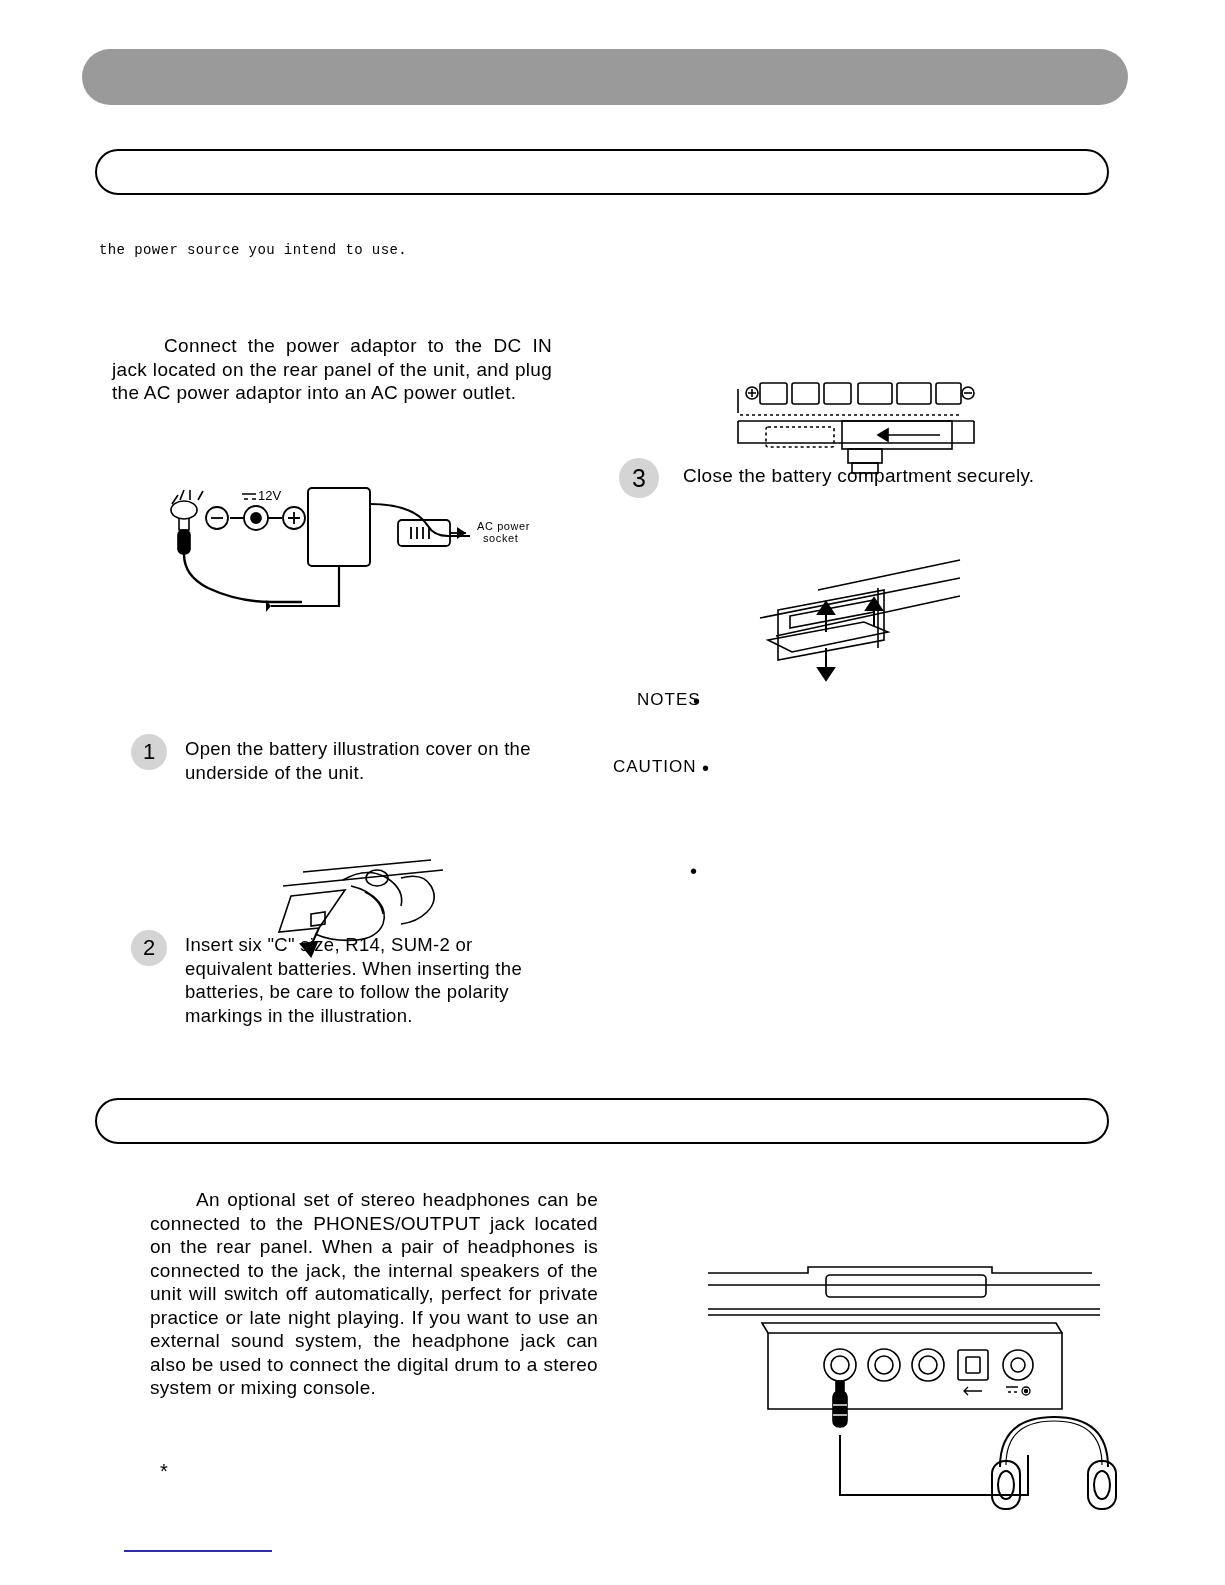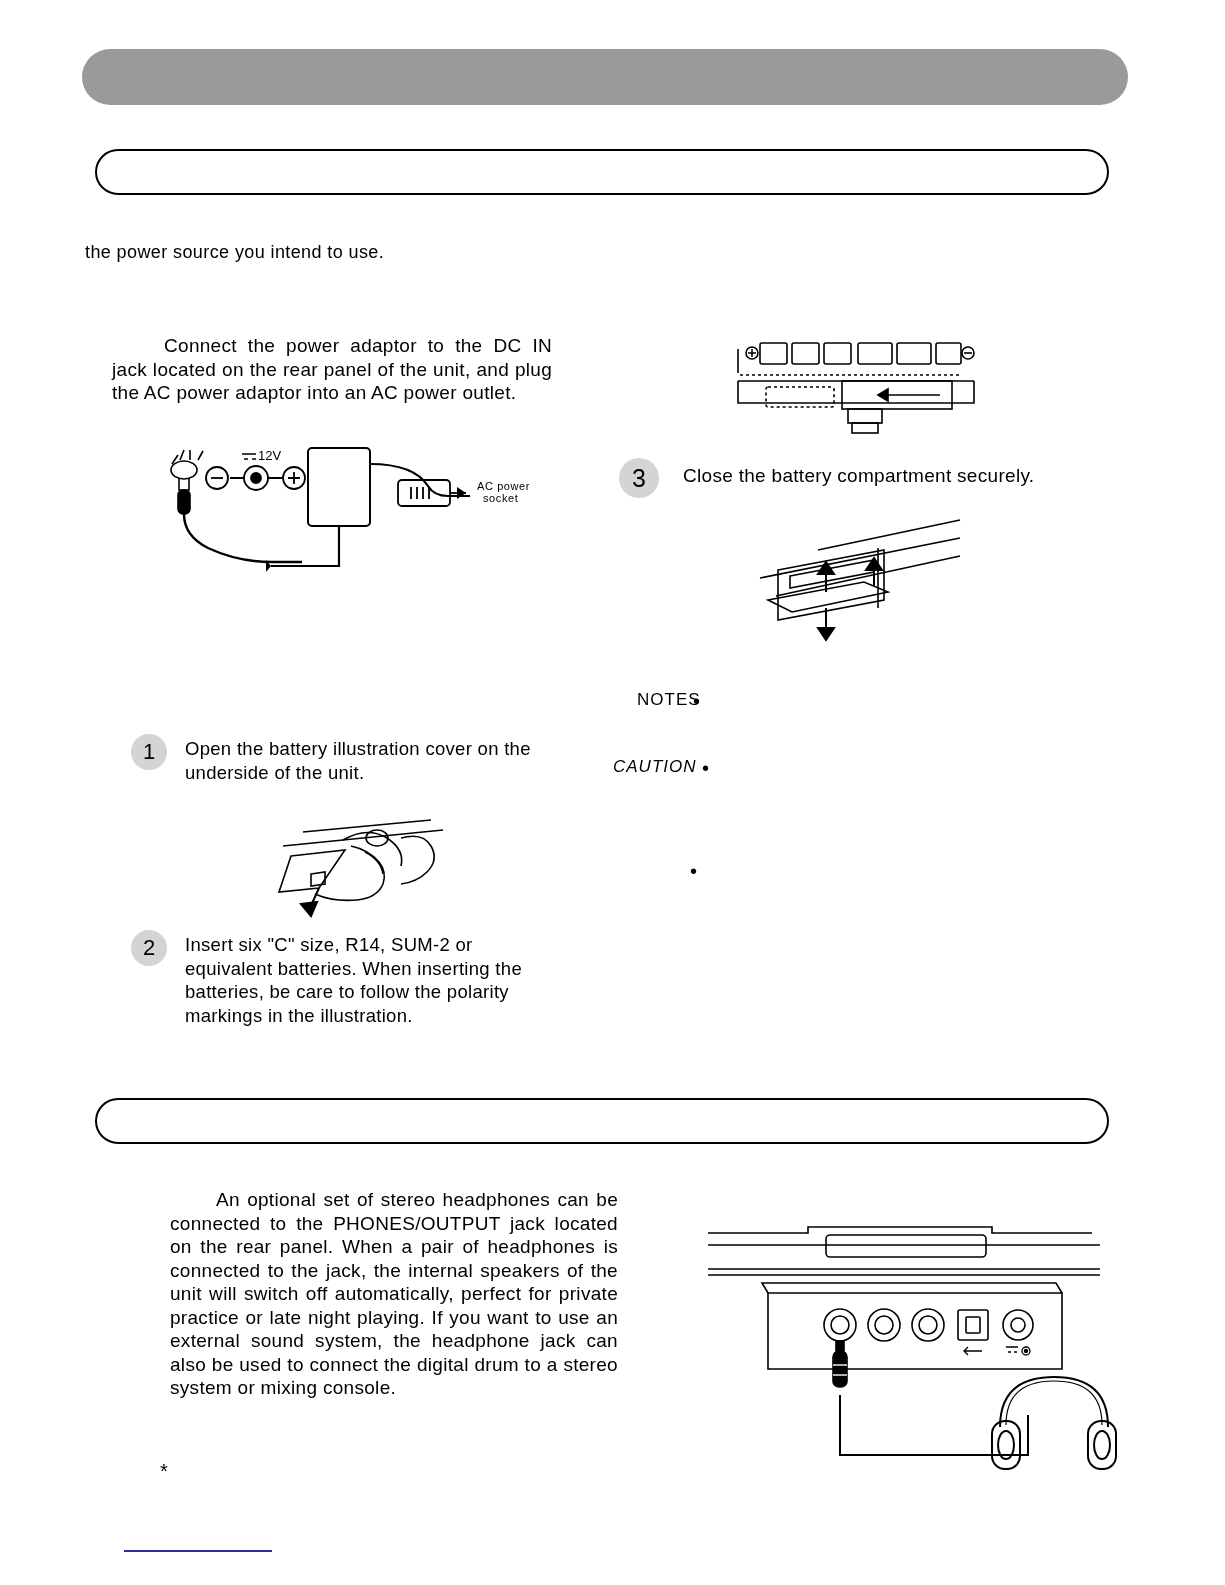--- a/index.html
+++ b/index.html
@@ -59,24 +59,25 @@
     position: absolute;
     left: 28px;
     top: 11px;
     font-size: 19px;
     letter-spacing: 0.5px;
   }
 
   
   .intro-text {
     position: absolute;
-    left: 85px;
+    left: 99px;
     top: 242px;
-    font-size: 18px;
+    font-size: 14px;
     letter-spacing: 0.4px;
+    font-family: Liberation Mono, monospace;
   }
 
   .para {
     position: absolute;
     font-size: 19px;
     line-height: 23.5px;
     text-align: justify;
     letter-spacing: 0.3px;
   }
 
@@ -85,21 +86,20 @@
     top: 334px;
     width: 440px;
     text-indent: 52px;
   }
 
   #phones-para {
     left: 150px;
     top: 1188px;
     width: 448px;
     text-indent: 46px;
-    margin-left: 20px;
   }
 
   .step {
     position: absolute;
   }
   .step-num {
     position: absolute;
     left: 0;
     top: 0;
     width: 36px;
@@ -132,21 +132,20 @@
     top: 690px;
     font-size: 17px;
     letter-spacing: 1px;
   }
   .label-caution {
     position: absolute;
     left: 613px;
     top: 757px;
     font-size: 17px;
     letter-spacing: 1px;
-    font-style: italic;
   }
   .bullet {
     position: absolute;
     font-size: 20px;
   }
   #bullet-1 { left: 693px; top: 690px; }
   #bullet-2 { left: 702px; top: 757px; }
   #bullet-3 { left: 690px; top: 860px; }
 
   .asterisk {
@@ -159,21 +158,21 @@
   .bottom-link {
     position: absolute;
     left: 124px;
     top: 1550px;
     width: 148px;
     height: 2px;
     background: #2f2fa0;
   }
 
   
-  .illus { position: absolute; }
+  .illus { position: absolute; margin-top: 40px; }
 
   svg { display: block; overflow: visible; }
 </style>
 </head>
 <body>
 
 <div class="header-bar"></div>
 
 <div class="section-bar shadow" id="section-bar-power">
   <span class="section-bar-label"></span>

